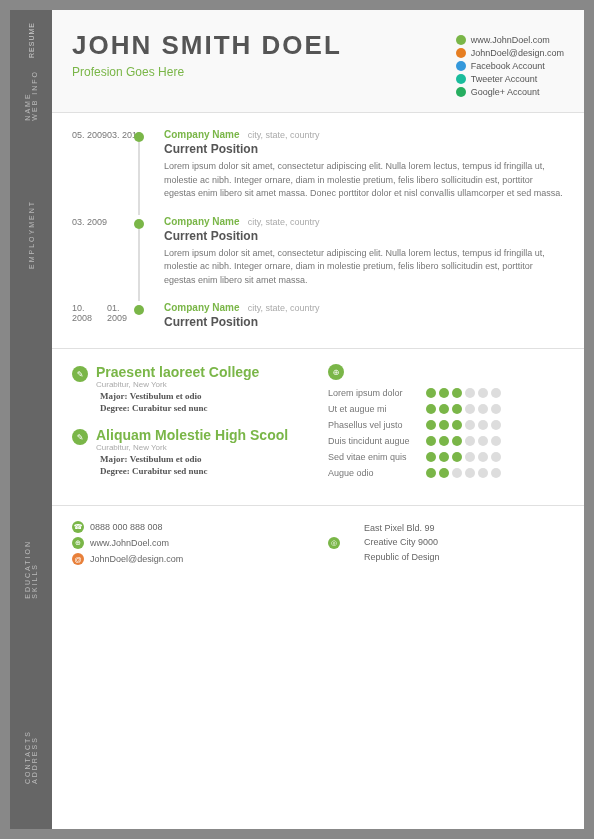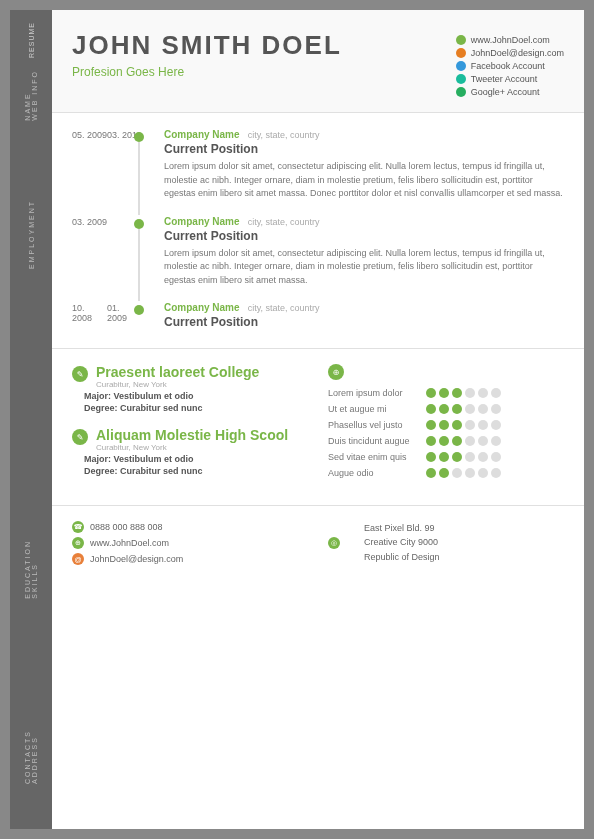--- a/index.html
+++ b/index.html
@@ -203,22 +203,23 @@
     .edu-school {
       color: #7ab648;
       font-weight: bold;
       font-size: 14px;
     }
     .edu-location {
       color: #aaa;
       font-size: 8px;
     }
     .edu-details {
-      margin-left: 12px;
+      margin-left: 28px;
       margin-top: 2px;
+      font-family: Liberation Serif, serif;
     }
     .edu-details p {
       font-size: 9px;
       color: #777;
       margin-top: 2px;
     }
     .edu-details span {
       color: #555;
       font-weight: bold;
       font-size: 9px;

